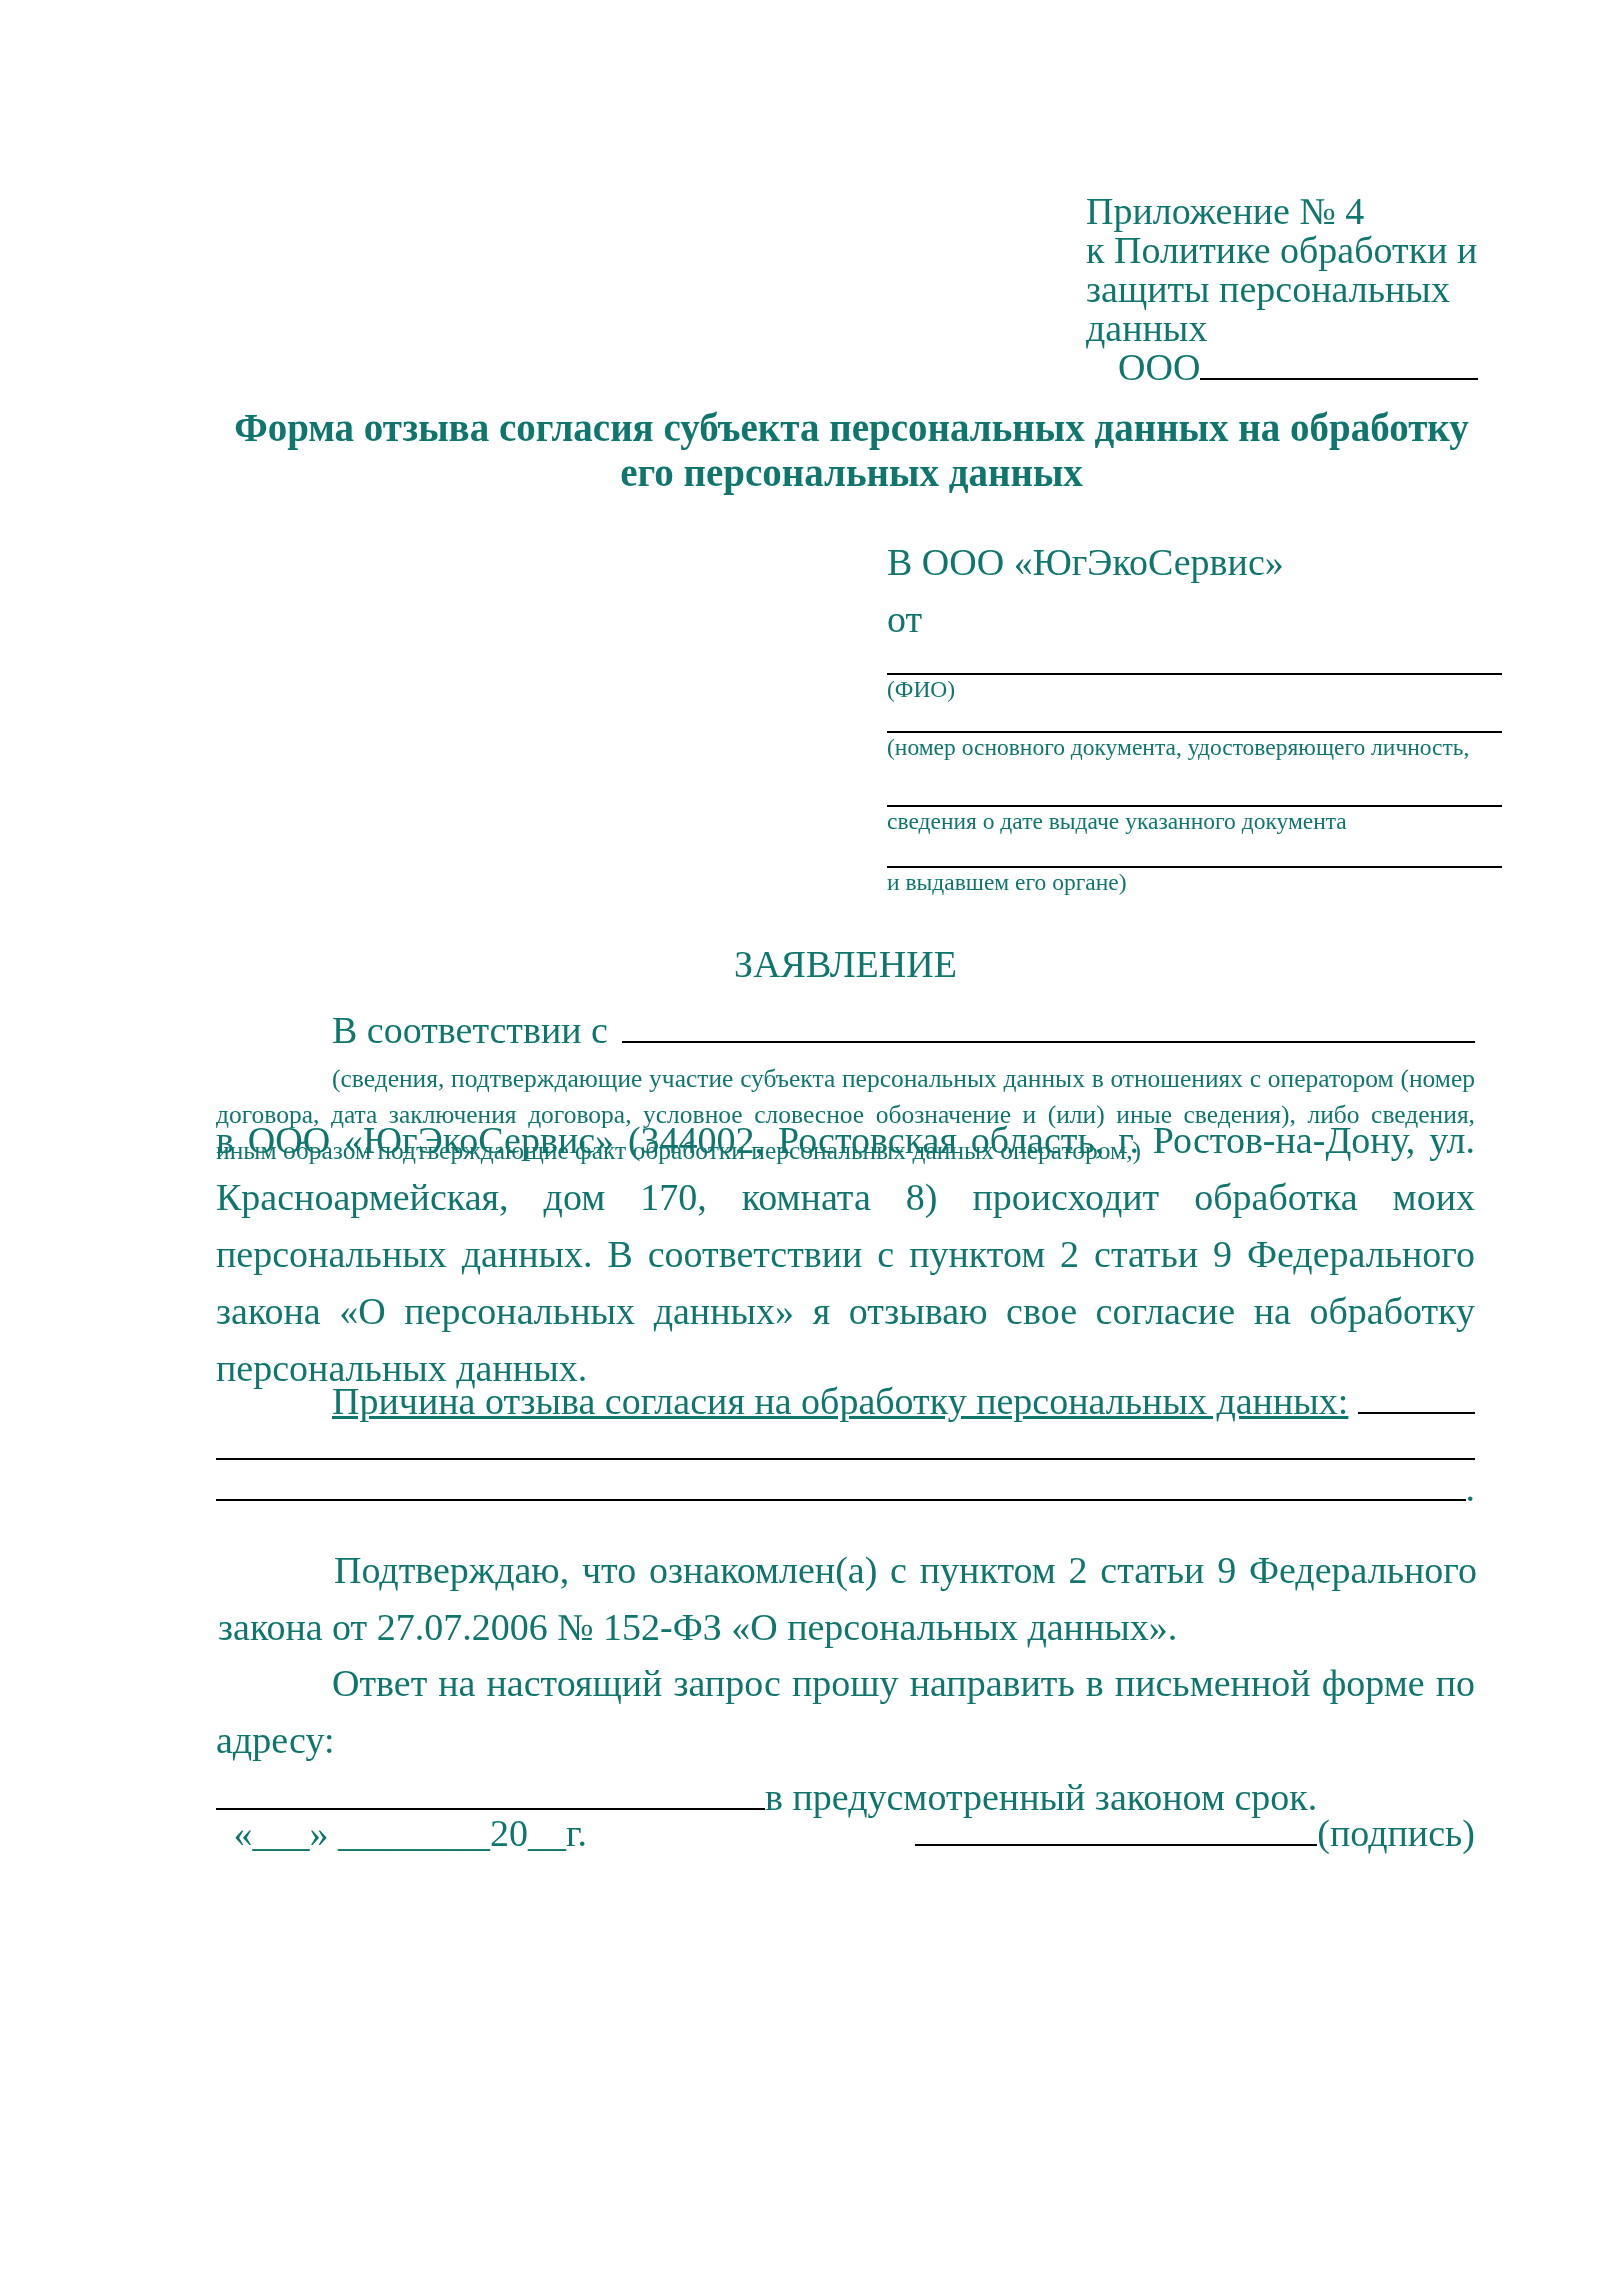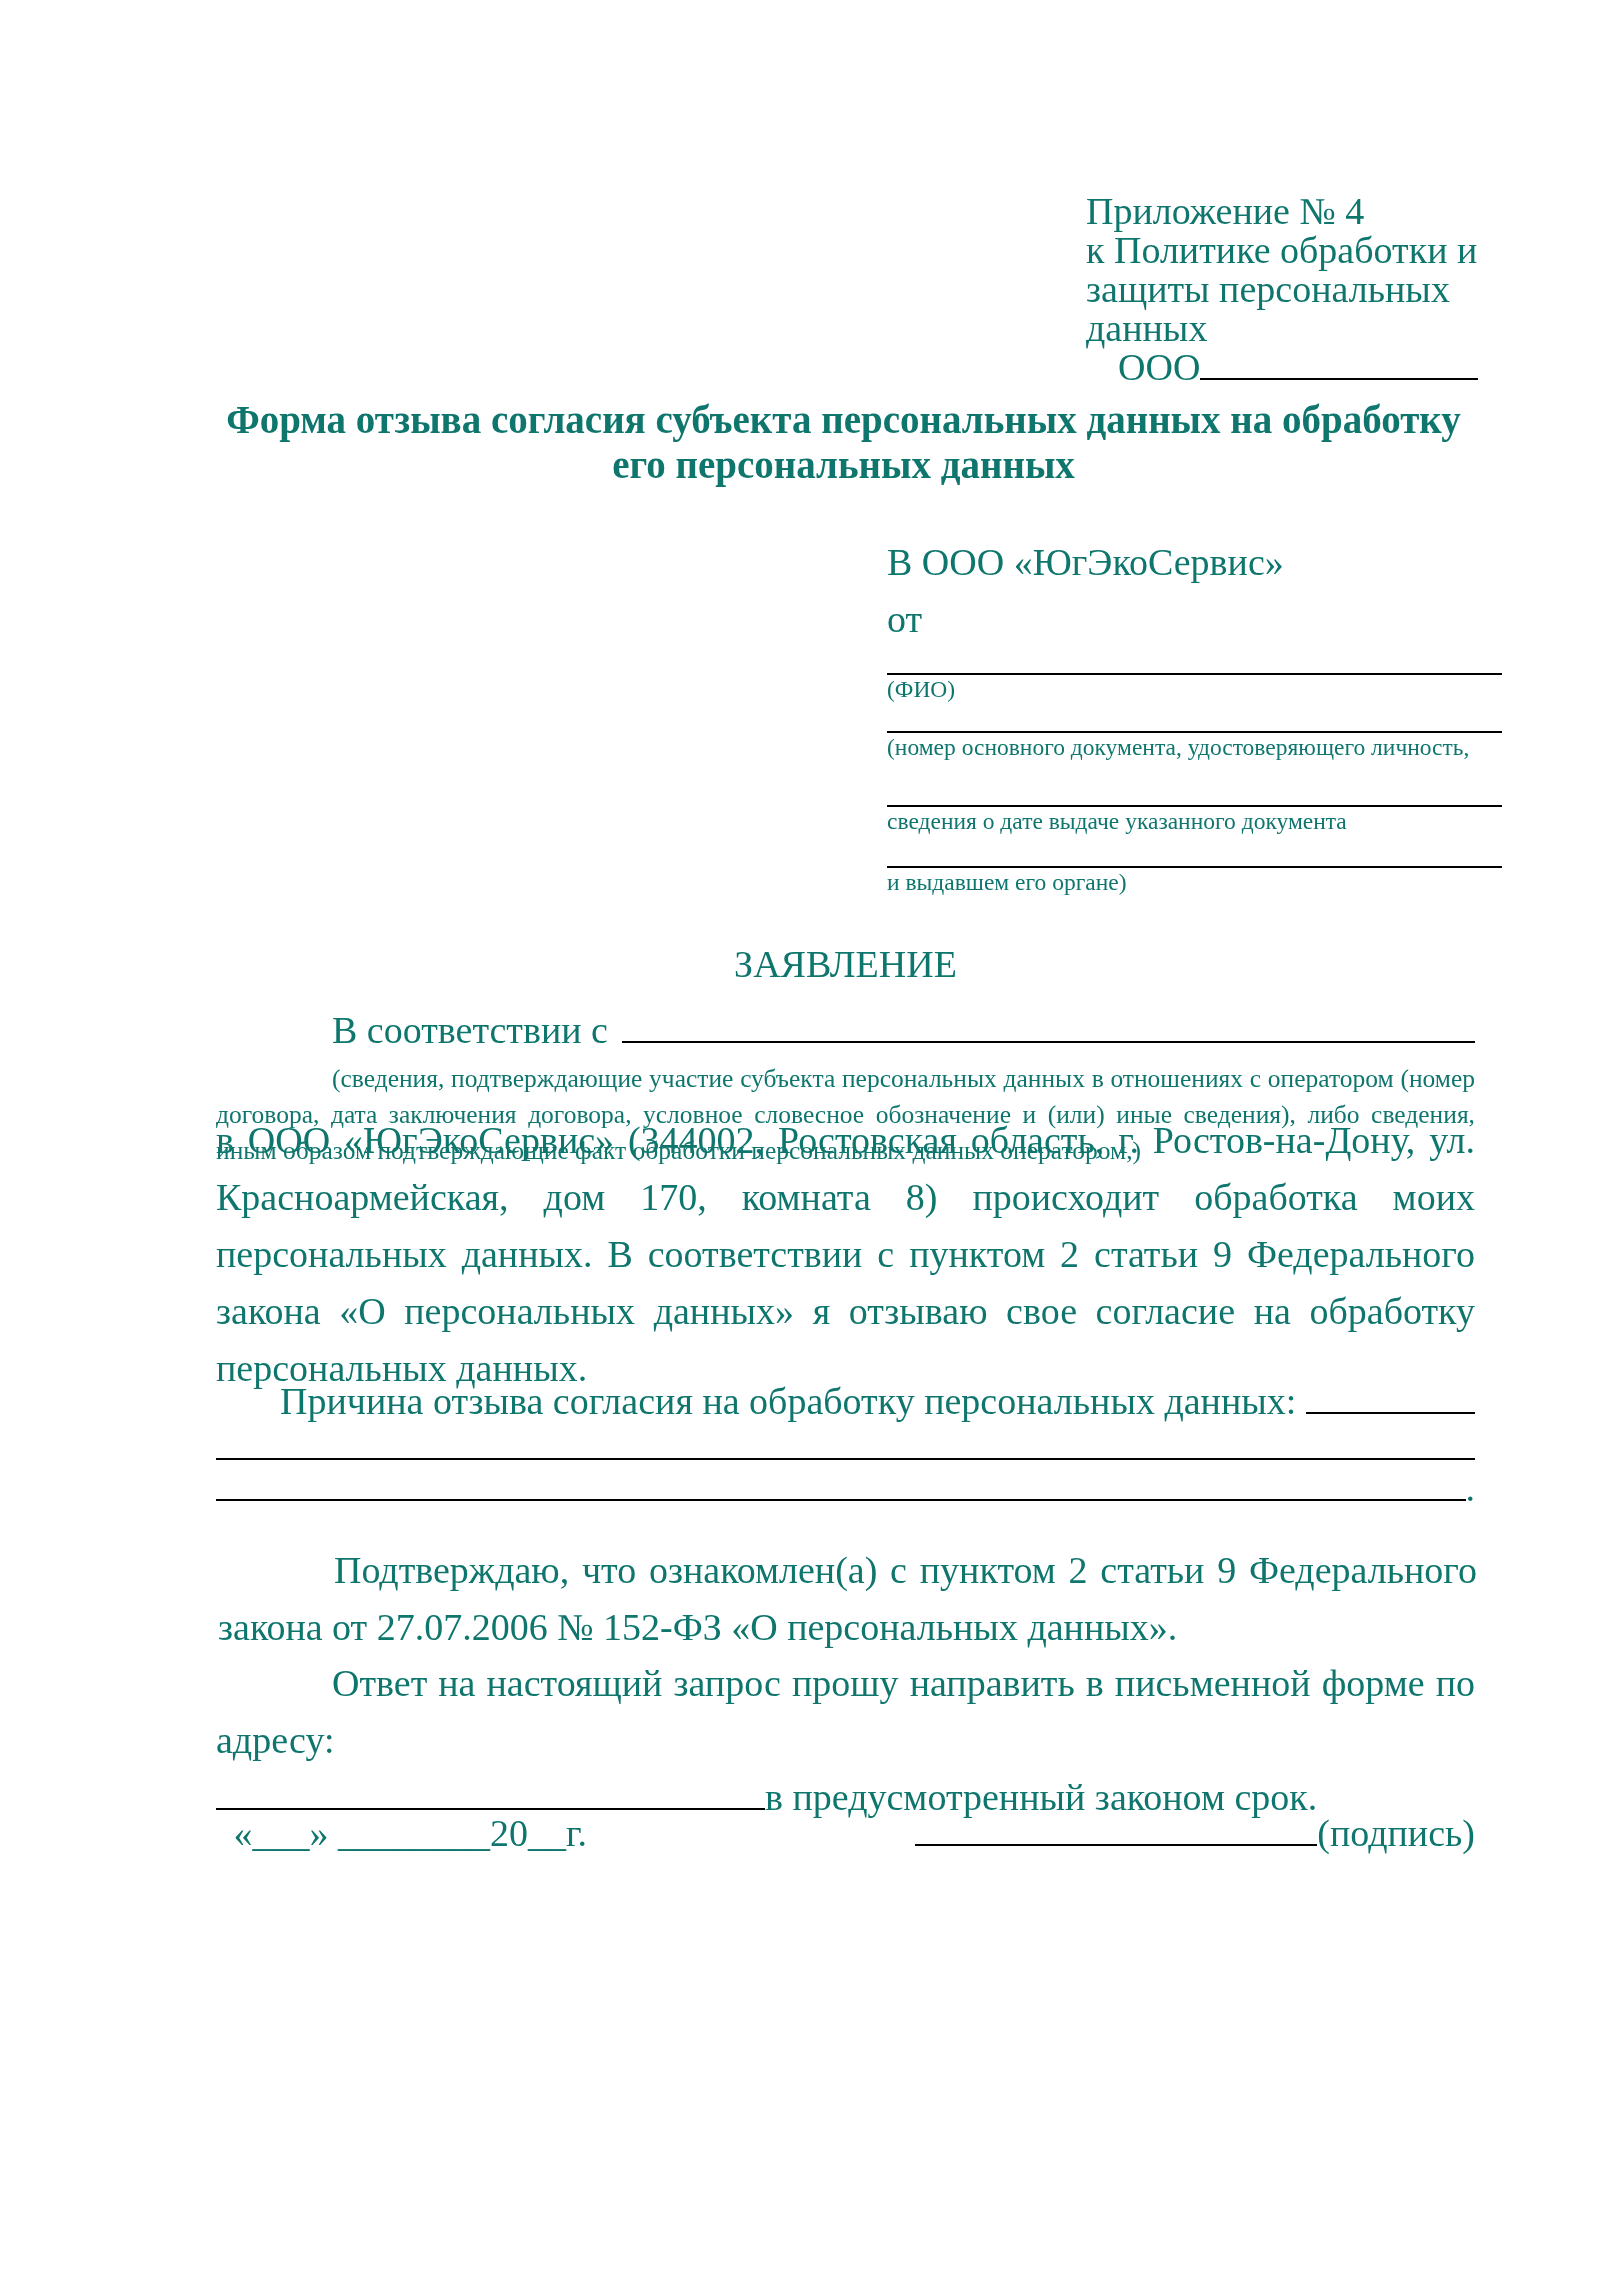--- a/index.html
+++ b/index.html
@@ -15,21 +15,21 @@
   .header-block{
     position:absolute;left:1086px;top:192px;width:392px;
     font-size:38px;line-height:39px;
   }
   .ooo-row{display:flex;align-items:baseline;margin-left:32px;}
   .fill{flex:1 1 auto;border-bottom:2.9px solid #000;min-width:19.6px;}
   
   .form-title{
     position:absolute;left:216px;top:397px;width:1255px;
     text-align:center;font-weight:bold;font-size:39px;line-height:45px;
-    margin:0;
+    margin:8px;
   }
   
   .addressee{
     position:absolute;left:887px;top:534px;width:615px;
     font-size:38px;
   }
   .addressee .txt{line-height:57px;}
   .u-line{height:0;border-bottom:2.9px solid #000;}
   .cap{font-size:23.5px;line-height:29px;text-align:left;white-space:nowrap;}
   .mt22{margin-top:24.5px;}
@@ -47,21 +47,21 @@
   .footnote{
     margin:2px 0 8px 0;font-size:25.5px;line-height:36px;
     text-align:justify;text-indent:116px;
   }
   .body-par{
     position:absolute;left:216px;top:1112px;width:1259px;
     font-size:38px;line-height:57px;text-align:justify;margin:0;
   }
   .reason{position:absolute;left:216px;top:1373px;width:1259px;font-size:38px;line-height:57px;}
   .reason-row{display:flex;align-items:baseline;}
-  .reason-label{margin-left:64px;white-space:normal;padding-right:9.8px;}
+  .reason-label{margin-left:116px;white-space:normal;padding-right:9.8px;text-decoration:underline;}
   .u-mid{height:28px;border-bottom:2.9px solid #000;}
   .row3{display:flex;align-items:baseline;}
   .confirm-par{
     position:absolute;left:218px;top:1542px;width:1259px;
     font-size:38px;line-height:57px;text-align:justify;text-indent:116px;margin:0;
   }
   .reply{position:absolute;left:216px;top:1655px;width:1259px;font-size:38px;line-height:57px;}
   .reply p{margin:0;text-align:justify;text-indent:116px;}
   .u-seg{display:inline-block;width:549px;border-bottom:2.9px solid #000;}
   .footer-row{

